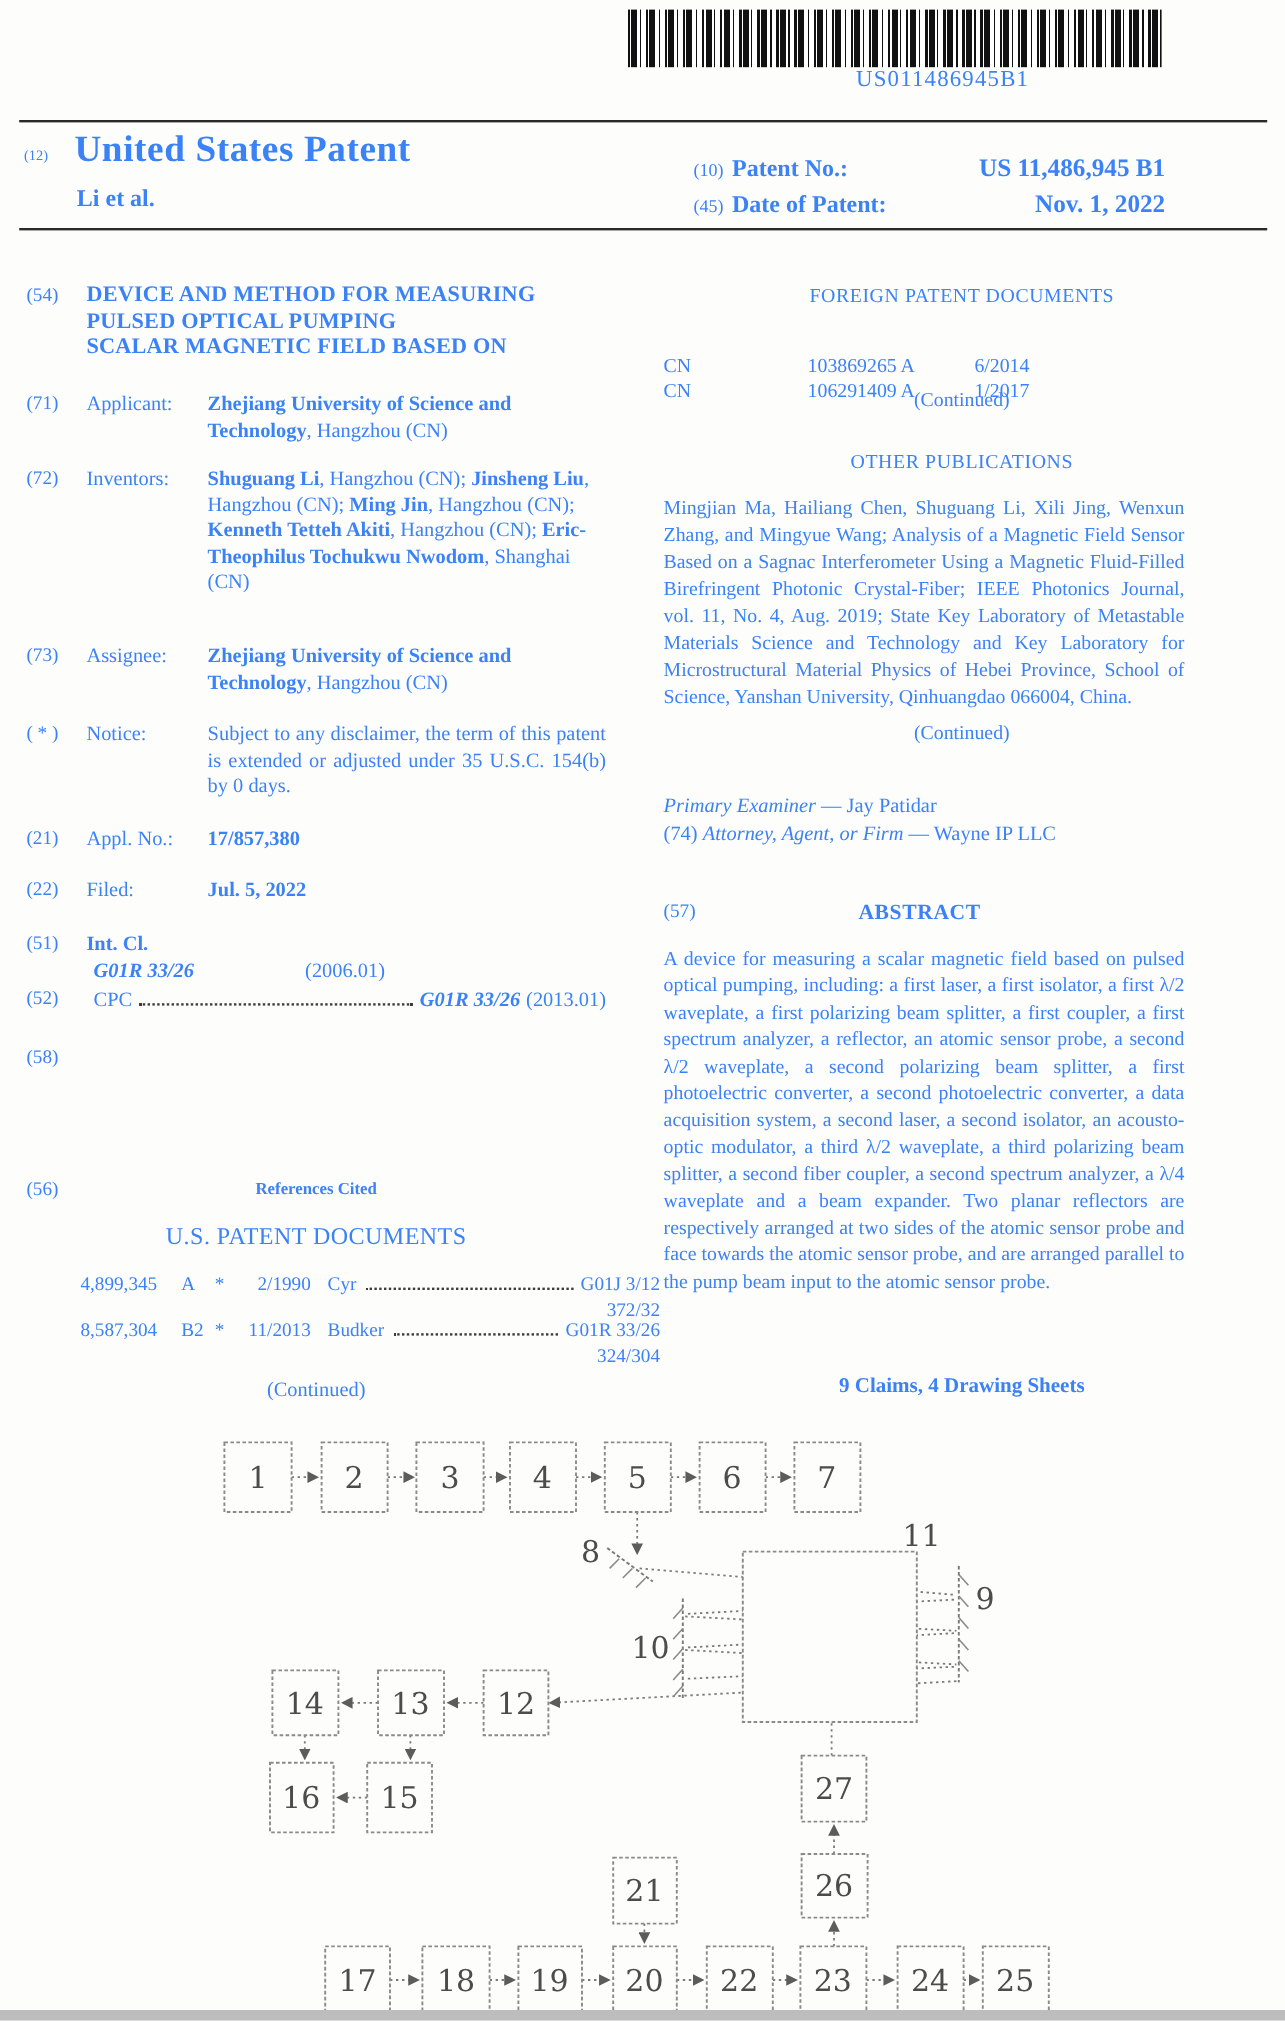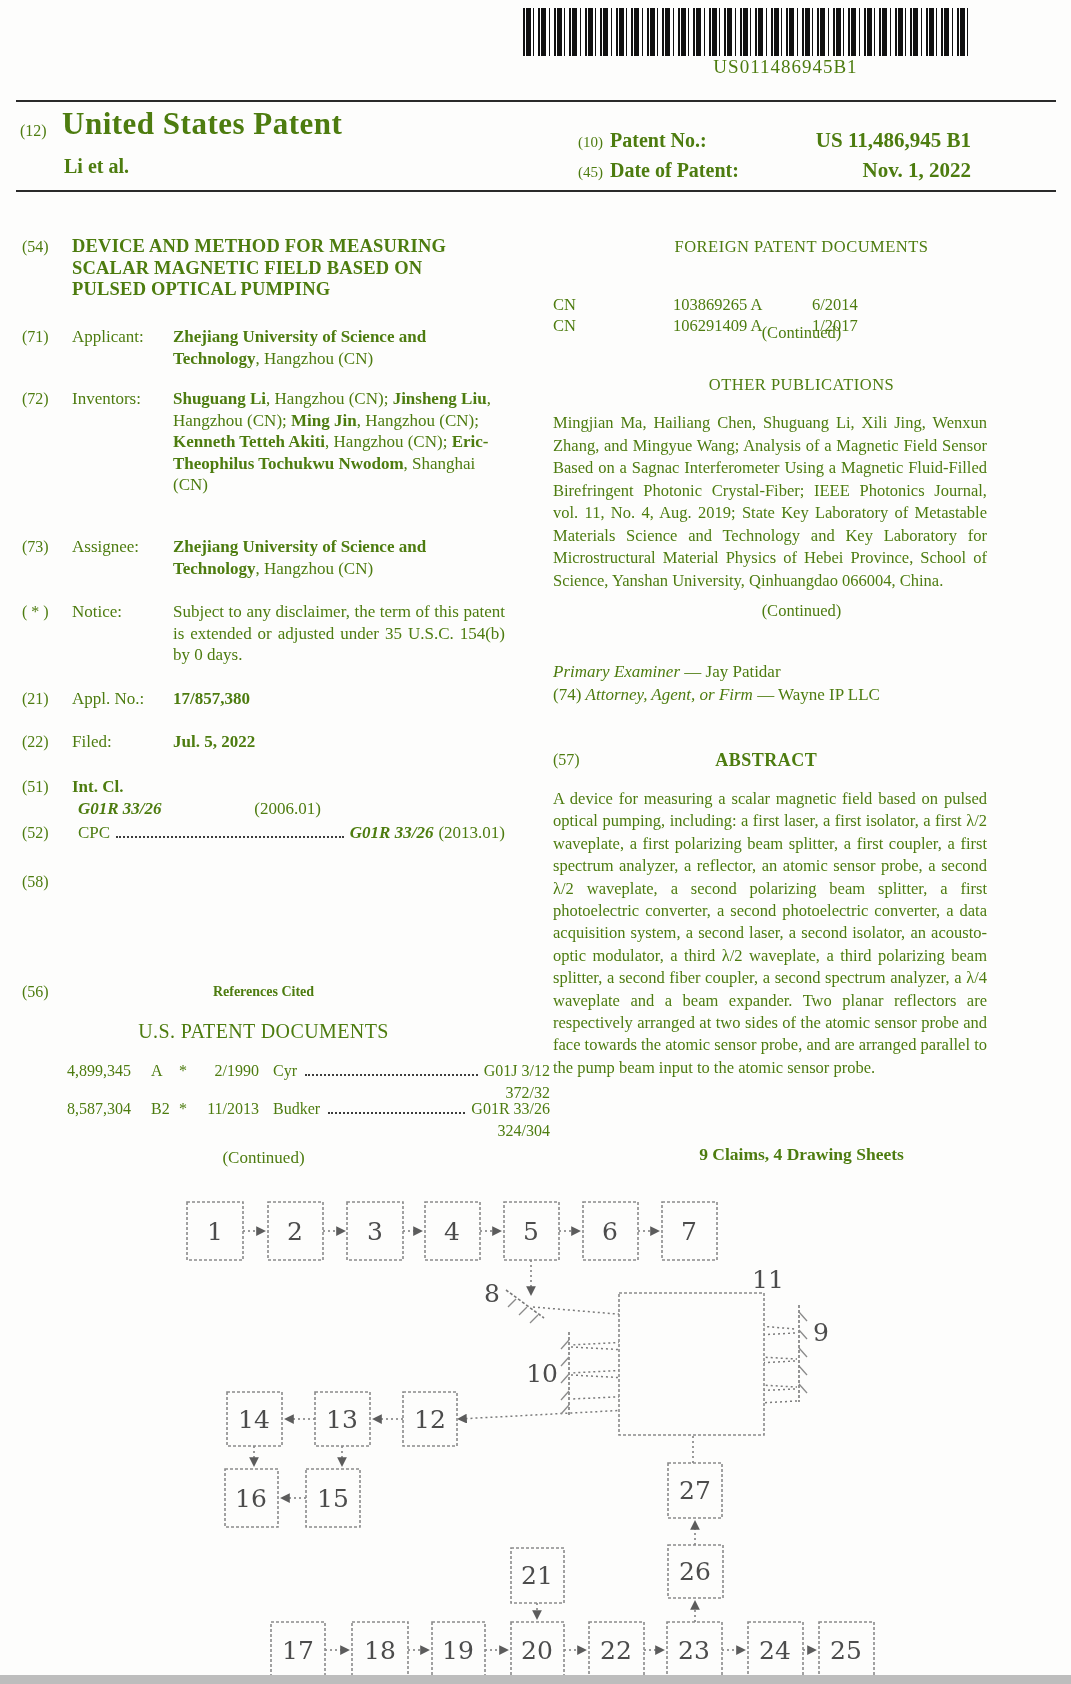--- a/index.html
+++ b/index.html
@@ -1,24 +1,24 @@
 <!DOCTYPE html>
 <html><head>
 <meta charset="utf-8">
 <style>
   html,body{margin:0;padding:0;background:#e8e8e8;}
-  #page{position:relative;width:1071px;height:1684px;background:#fdfdfc;color:#4d7c0f;
+  #page{position:relative;width:1071px;height:1684px;background:#fdfdfc;color:#3b82f6;
         font-family:"Liberation Serif","DejaVu Serif",serif;overflow:hidden;}
   .abs{position:absolute;}
   
   #barcode{left:523px;top:8px;width:445px;height:48px;
     background:repeating-linear-gradient(90deg,#111 0 2px,#fff 2px 3px,#111 3px 8px,#fff 8px 10px,#111 10px 11px,#fff 11px 15px,#111 15px 17px,#fff 17px 18px,#111 18px 23px,#fff 23px 26px,#111 26px 27px,#fff 27px 31px);}
   #barcode-text{left:563px;top:56px;width:445px;text-align:center;font-size:19px;letter-spacing:1px;}
   .rule{height:2px;background:#2a2a2a;}
-  #kind-prefix{left:20px;top:122px;font-size:16px;}
+  #kind-prefix{left:20px;top:122px;font-size:12px;}
   #doc-type{left:62px;top:106px;font-size:31px;font-weight:bold;letter-spacing:.5px;}
   #inv-short{left:64px;top:155px;font-size:20px;font-weight:bold;}
   .hdr-row{left:578px;width:393px;display:flex;align-items:baseline;}
   .hdr-prefix{font-size:15px;margin-right:7px;}
   .hdr-label{font-size:20px;font-weight:bold;}
   .hdr-value{font-size:21px;font-weight:bold;margin-left:auto;}
   
   .lsec{position:absolute;left:22px;width:483px;font-size:17px;line-height:21.5px;}
   .grid3{display:grid;grid-template-columns:50px 101px 1fr;}
   .code{font-size:16px;}
@@ -77,22 +77,22 @@
   <div class="abs hdr-row" style="top:158px;">
     <span class="hdr-prefix">(45)</span>
     <span class="hdr-label">Date of Patent:</span>
     <span class="hdr-value">Nov. 1, 2022</span>
   </div>
 
   <div class="lsec grid3" style="top:236px;">
     <span class="code">(54)</span>
     <div class="title-lines">
       <div>DEVICE AND METHOD FOR MEASURING</div>
+      <div>PULSED OPTICAL PUMPING</div>
       <div>SCALAR MAGNETIC FIELD BASED ON</div>
-      <div>PULSED OPTICAL PUMPING</div>
     </div>
   </div>
 
   <div class="lsec grid3" style="top:326px;">
     <span class="code">(71)</span>
     <span>Applicant:</span>
     <span><b>Zhejiang University of Science and Technology</b><span>, Hangzhou (CN)</span></span>
   </div>
 
   <div class="lsec grid3" style="top:388px;">

